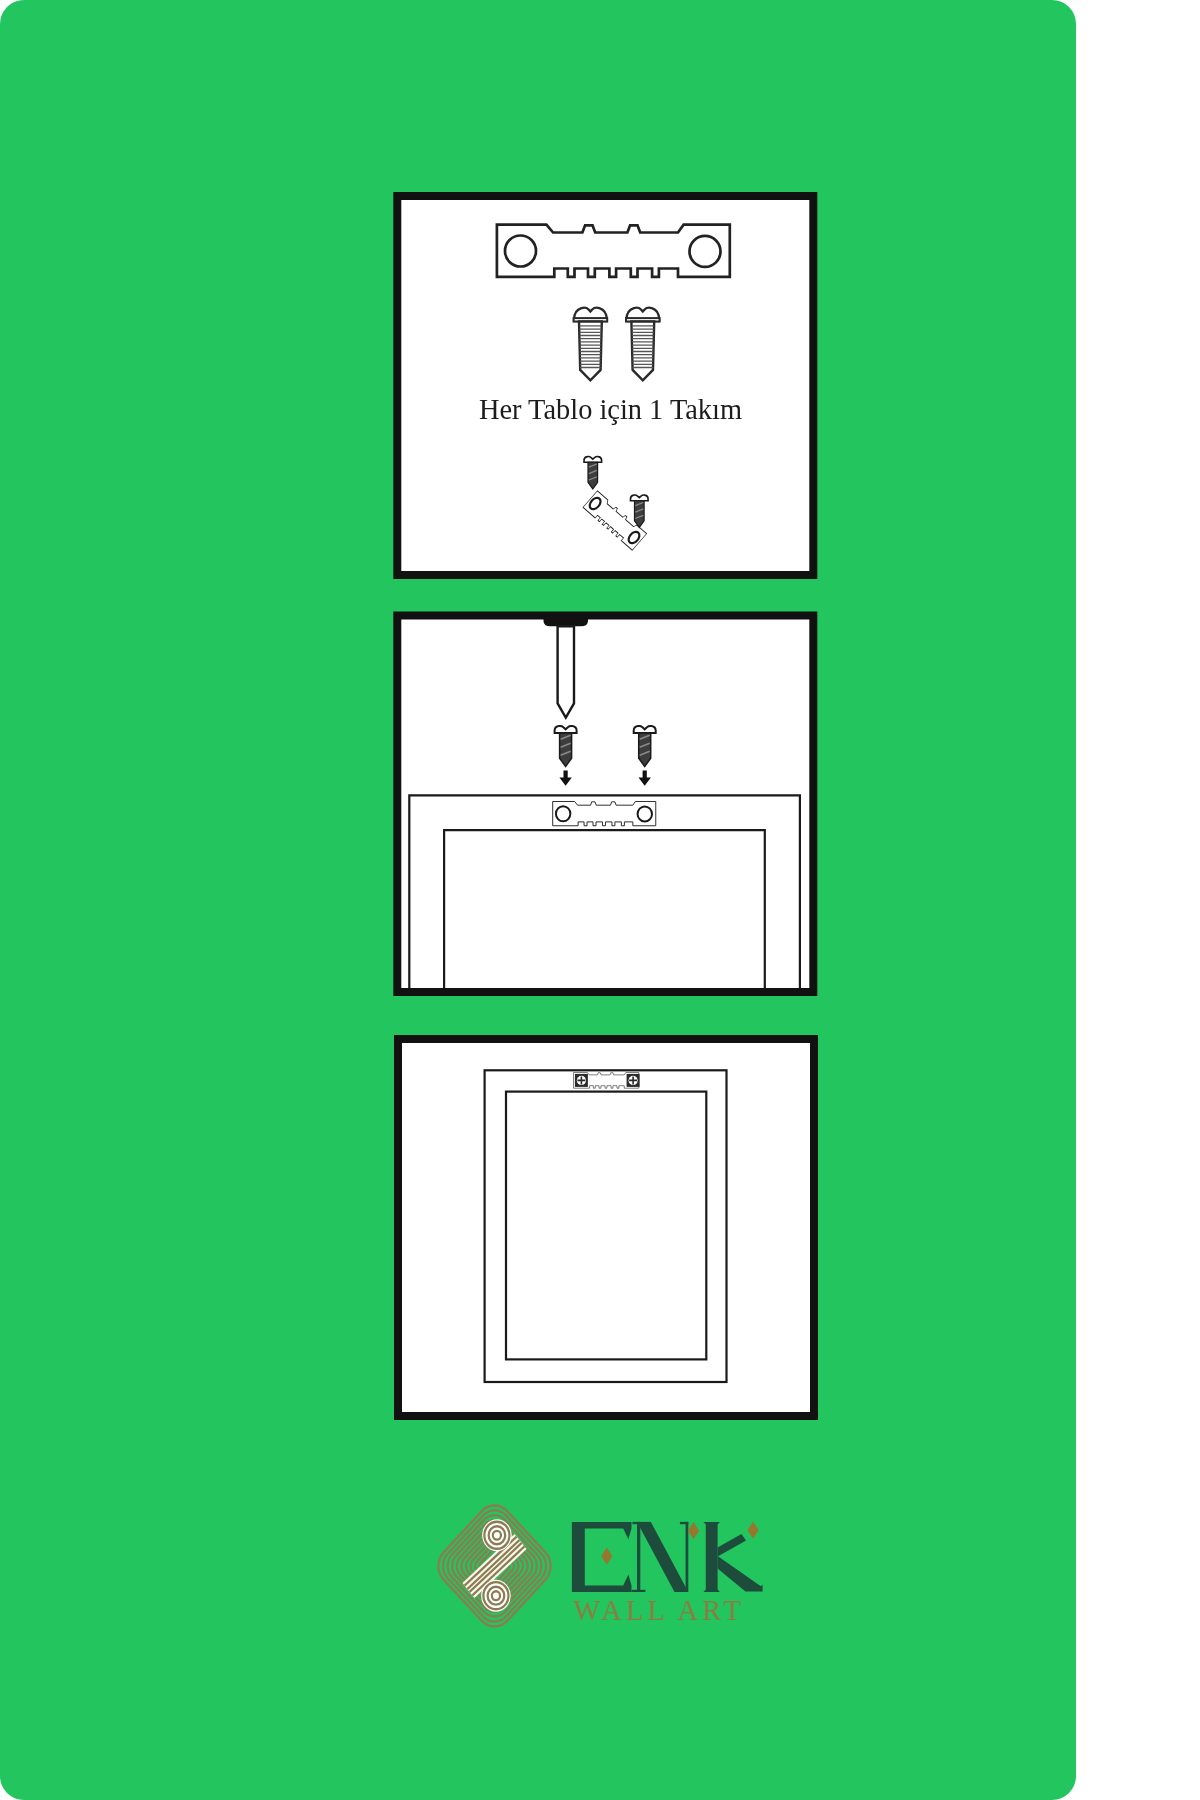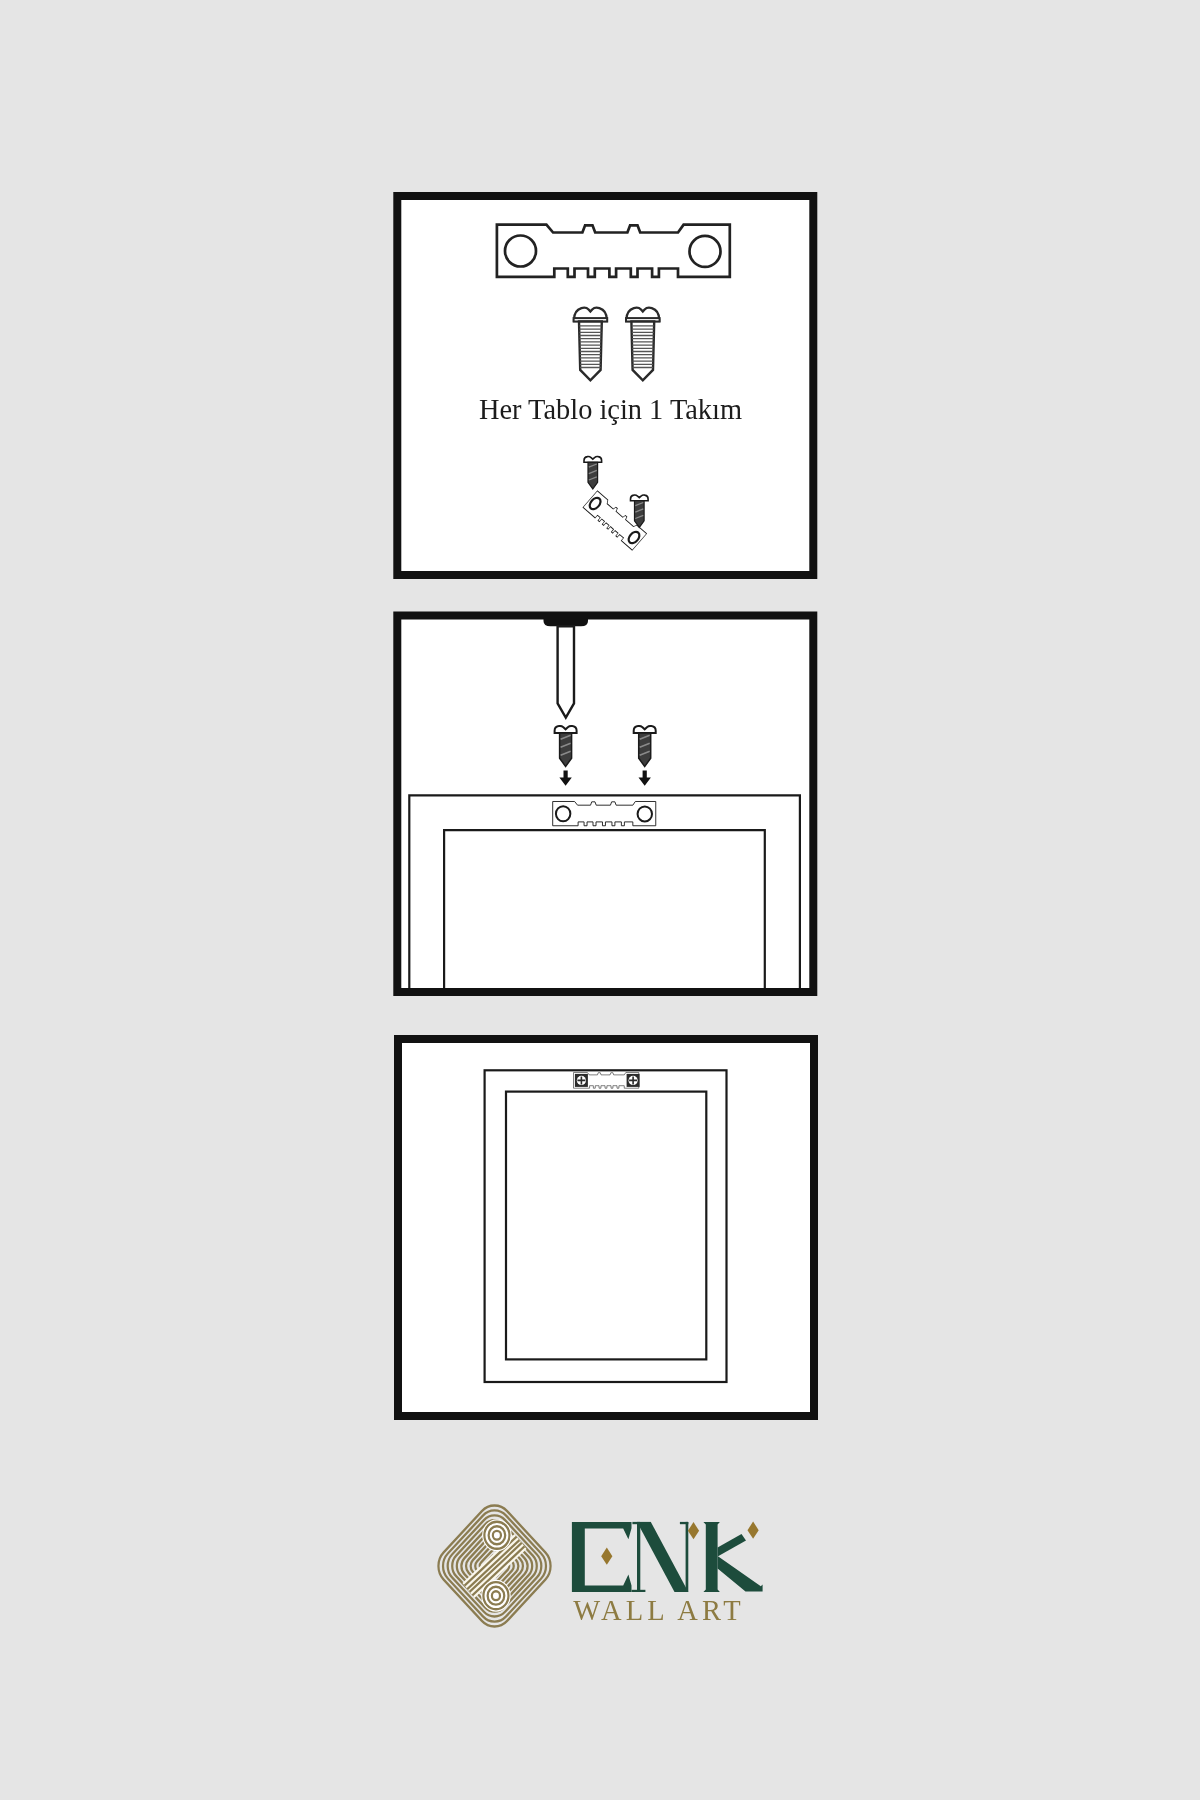--- a/index.html
+++ b/index.html
@@ -1,16 +1,16 @@
 <!DOCTYPE html>
 <html><head>
 <meta charset="utf-8">
 <style>
   html,body{margin:0;padding:0;background:#ffffff;}
-  #page{position:relative;width:1200px;height:1800px;background:#e5e5e5;overflow:hidden;}
+  #page{position:relative;width:1076px;height:1800px;background:#22c55e;overflow:hidden;border-radius:24px;}
   svg{display:block;}
   text{font-family:"Liberation Serif", serif;}
 </style>
 </head>
 <body>
 <div id="page">
 <svg width="1200" height="1800" viewBox="0 0 1200 1800" xmlns="http://www.w3.org/2000/svg">
 <defs>
 
   <path id="hanger" d="M 496.9,224.6 H 546.4 L 553.1,232.5 H 582.4 L 585.1,225.3 H 592.5 L 595.2,232.5 H 627.4 L 630.1,225.3 H 637.5 L 640.2,232.5 H 678 L 683.6,224.6 H 729.8 V 276.8 H 678 V 268.5 H 658.9 V 276.8 H 652.1 V 268.5 H 637.5 V 276.8 H 630.8 V 268.5 H 616.1 V 276.8 H 609.4 V 268.5 H 594.8 V 276.8 H 588 V 268.5 H 574.5 V 276.8 H 567.8 V 268.5 H 554.3 V 276.8 H 496.9 Z"></path>

